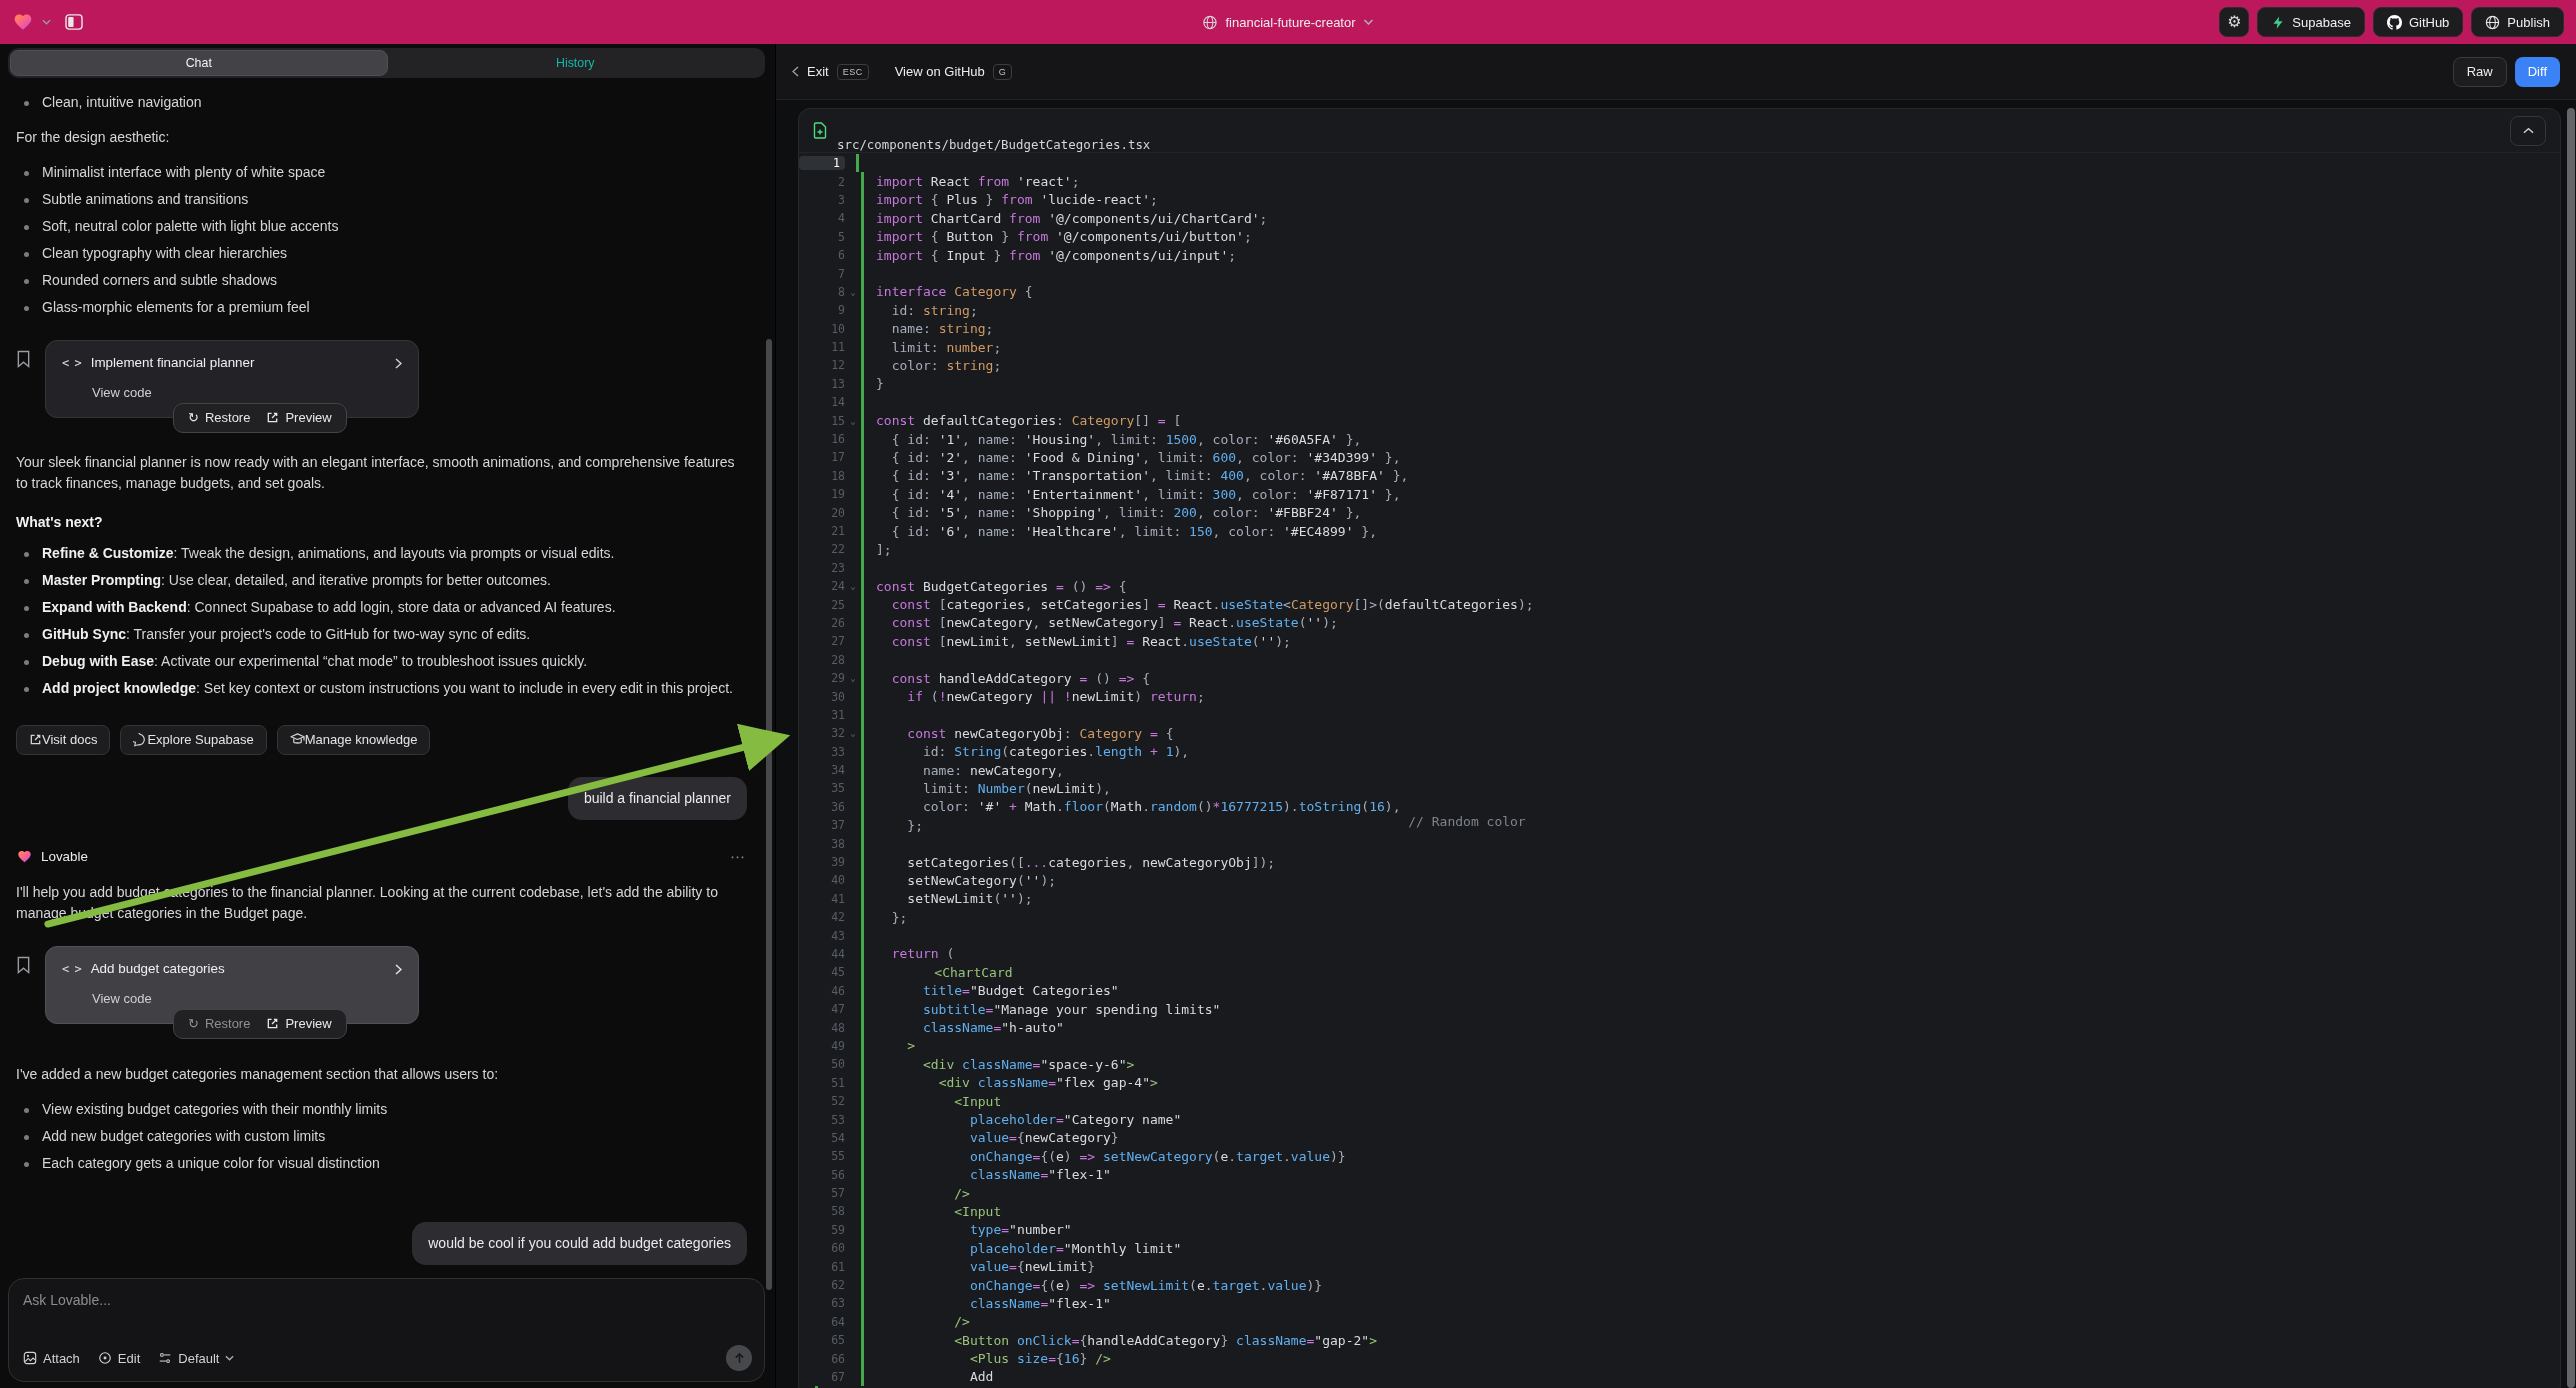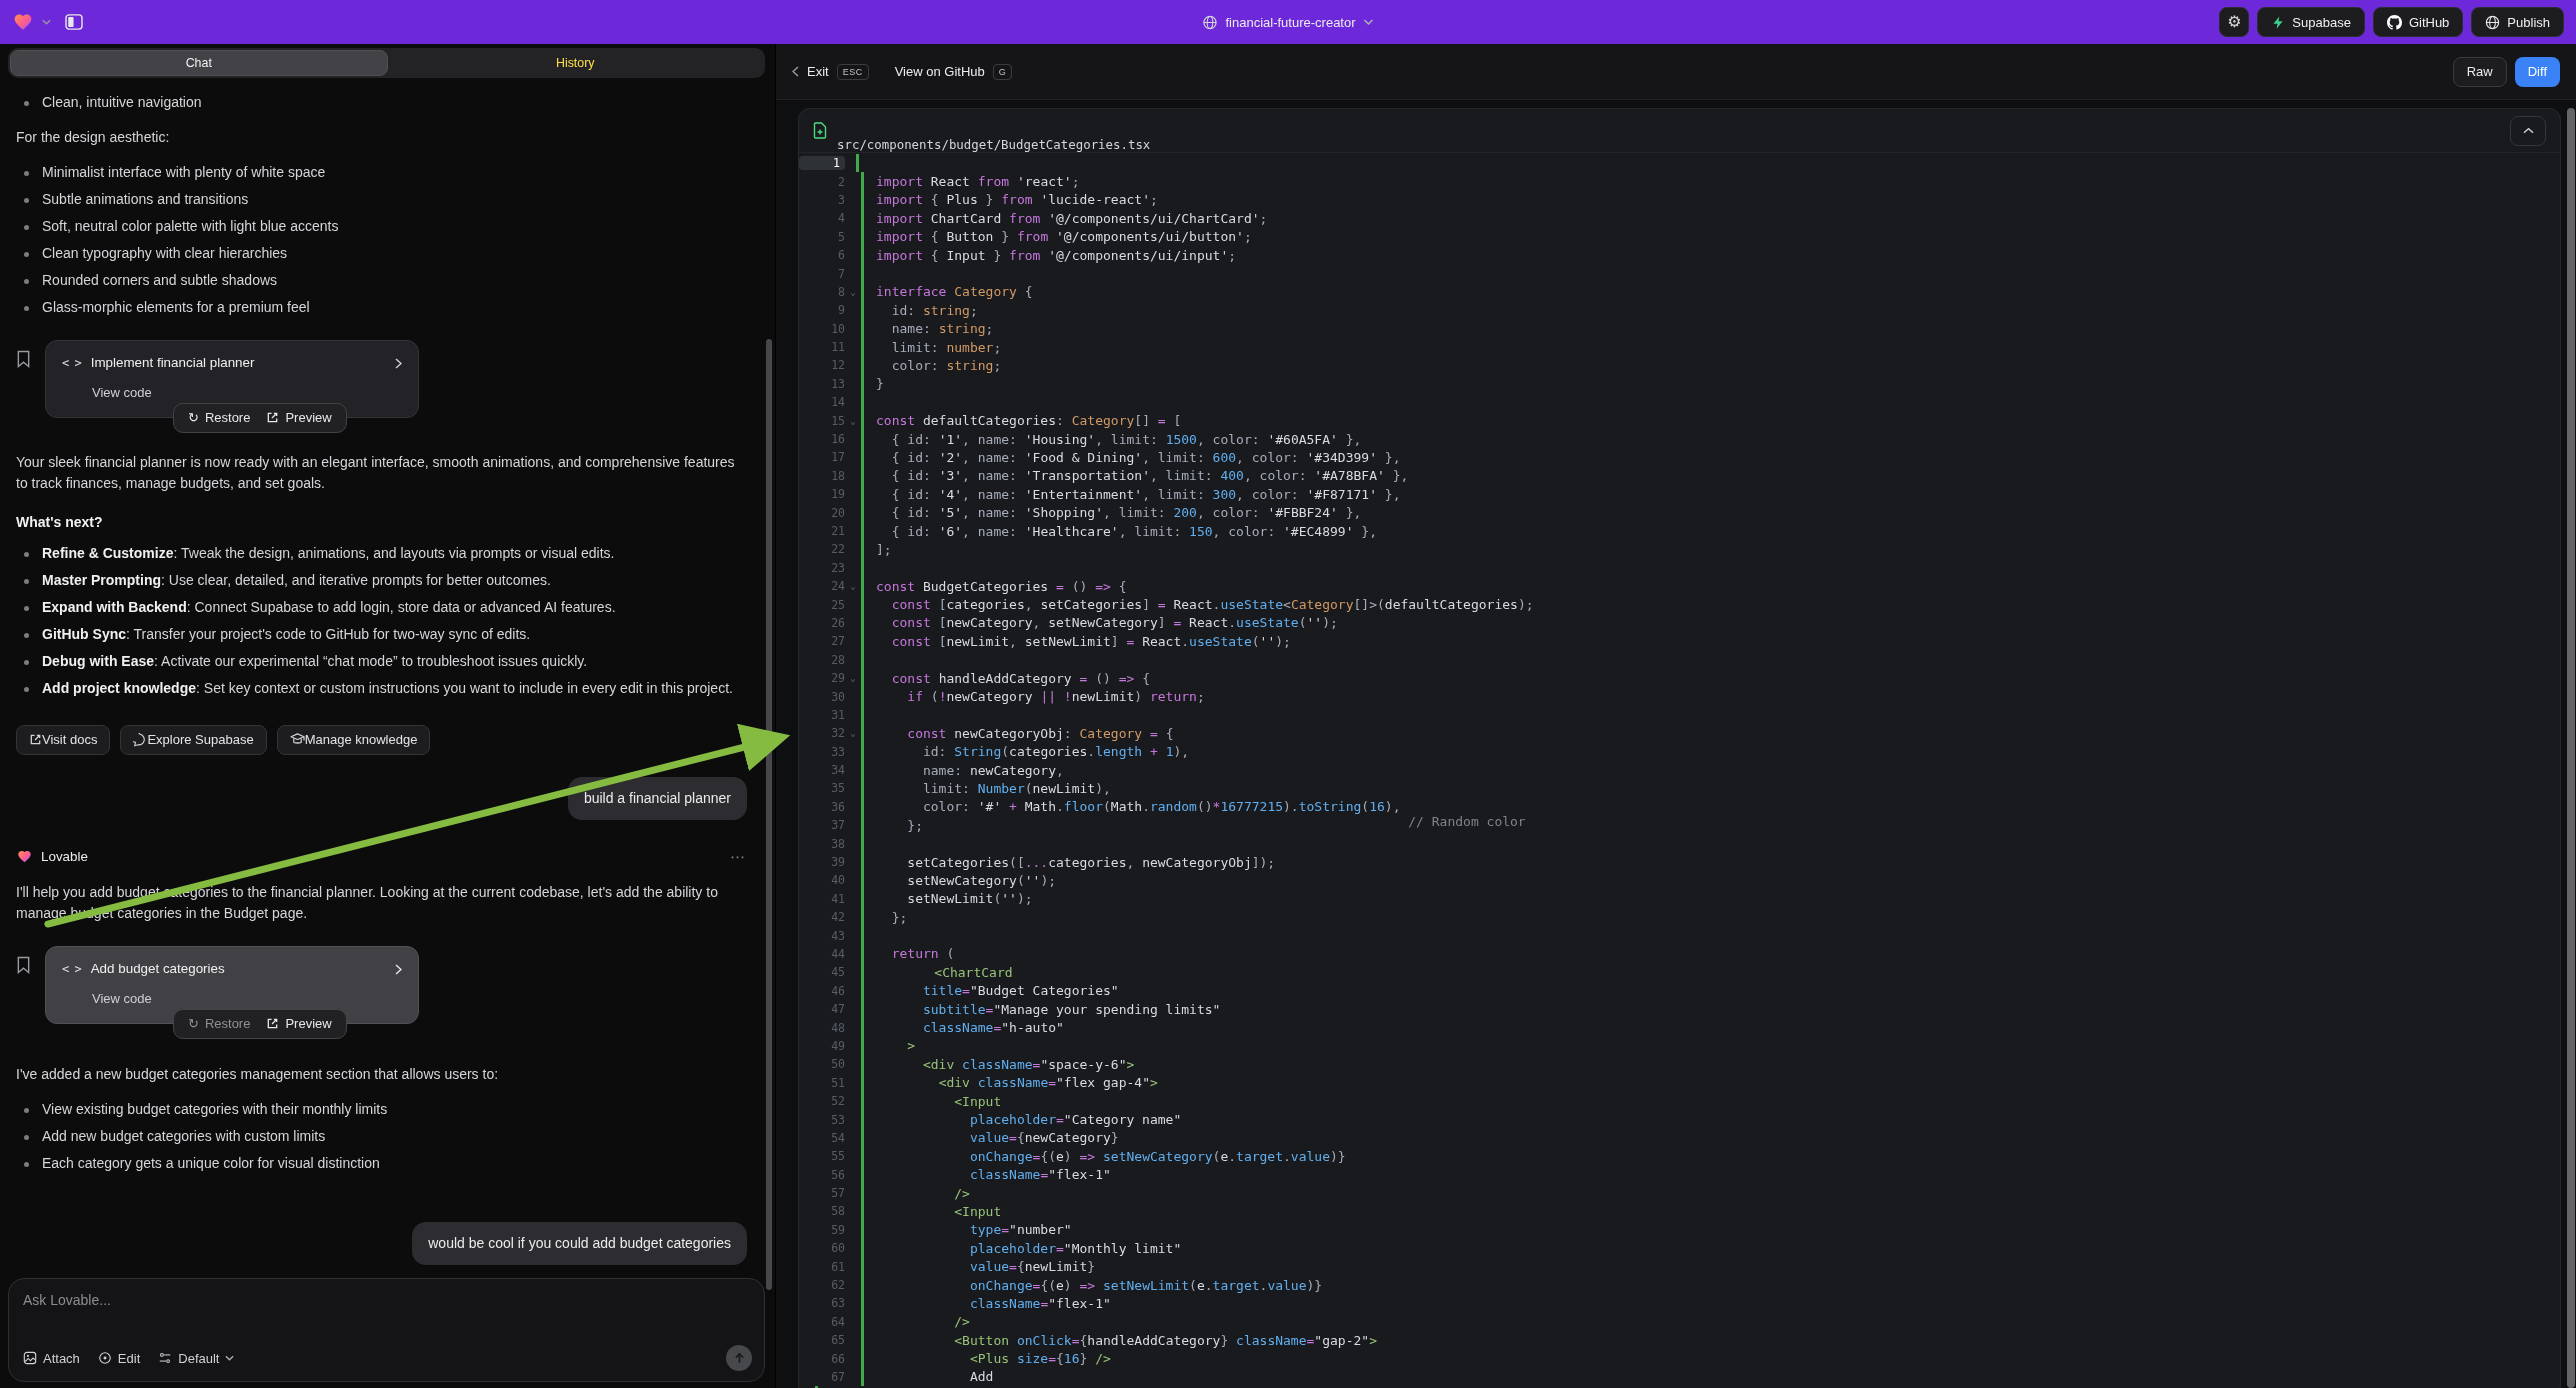--- a/index.html
+++ b/index.html
@@ -1,34 +1,34 @@
 <!DOCTYPE html>
 <html><head>
 <meta charset="utf-8">
 <style>
   * { margin:0; padding:0; box-sizing:border-box; }
   html,body { background:#000; }
   body { font-family:"Liberation Sans", sans-serif; }
   .root { position:relative; width:2576px; height:1388px; background:#0c0c0d; overflow:hidden; color:#e6e6e8; }
 
   
-  .topbar { position:absolute; top:0; left:0; right:0; height:44px; background:#6d28d9; display:flex; align-items:center; padding:0 12px; z-index:5; }
+  .topbar { position:absolute; top:0; left:0; right:0; height:44px; background:#be185d; display:flex; align-items:center; padding:0 12px; z-index:5; }
   .tb-left { display:flex; align-items:center; gap:8px; }
   .tb-center { position:absolute; left:50%; transform:translateX(-50%); display:flex; align-items:center; gap:8px; }
   .tb-right { margin-left:auto; display:flex; align-items:center; gap:8px; }
   .icon-btn { width:30px; height:30px; border-radius:8px; background:#1d1d20; border:1px solid #2e2e31; display:flex; align-items:center; justify-content:center; cursor:pointer; }
   .tb-btn { height:30px; border-radius:8px; background:#1d1d20; border:1px solid #2e2e31; display:flex; align-items:center; gap:7px; padding:0 13px; font-size:13px; color:#f0f0f2; cursor:pointer; }
   .proj-title { font-size:13px; color:#ececee; font-weight:500; }
   .chev { color:#9a9aa0; display:flex; }
   .gear-glyph { font-size:16px; color:#d8d8dc; line-height:1; }
 
   
   .chat-panel { position:absolute; top:44px; left:0; width:775px; bottom:0; background:#0c0c0d; }
   .tabs { position:absolute; top:4px; left:8px; right:10px; height:30px; background:#232326; border-radius:10px; display:flex; padding:2px; z-index:3; }
-  .tab { flex:1; display:flex; align-items:center; justify-content:center; font-size:12.4px; color:#fde047; border-radius:8px; cursor:pointer; }
+  .tab { flex:1; display:flex; align-items:center; justify-content:center; font-size:12.4px; color:#14b8a6; border-radius:8px; cursor:pointer; }
   .tab.active { background:#424247; color:#f2f2f4; border:1px solid #4e4e54; }
   .chat-scroll { position:absolute; top:42px; left:0; right:12px; bottom:92px; padding:0 16px; overflow:hidden; font-size:14px; line-height:1.5; color:#d6d6da; }
   .chat-scrollbar { position:absolute; right:3px; top:295px; width:6px; height:951px; background:#47474c; border-radius:3px; z-index:4; }
 
   ul.blist { list-style:none; }
   ul.blist li { position:relative; padding-left:26px; margin:6px 0; }
   ul.blist li::before { content:""; position:absolute; left:8px; top:9px; width:5px; height:5px; border-radius:50%; background:#7c7c82; }
   .b { font-weight:bold; color:#f0f0f2; }
   .para { margin:14px 0; }
   .h-bold { font-weight:bold; color:#f2f2f4; margin:18px 0 10px; }

